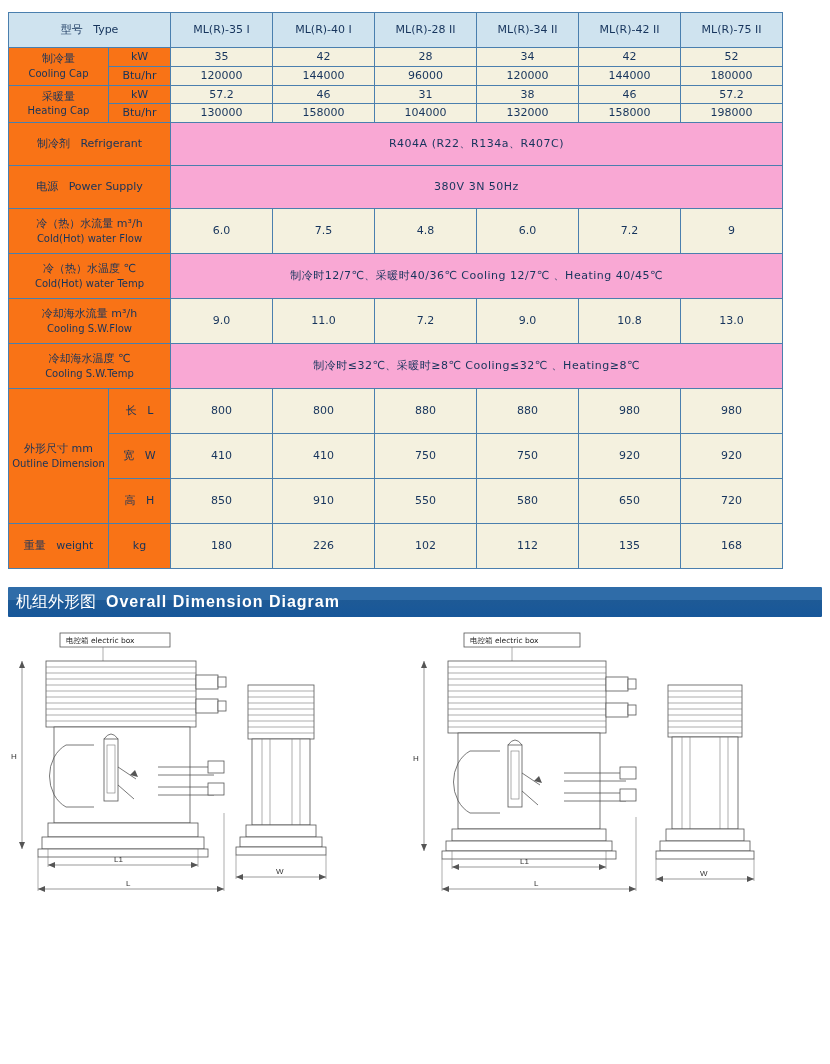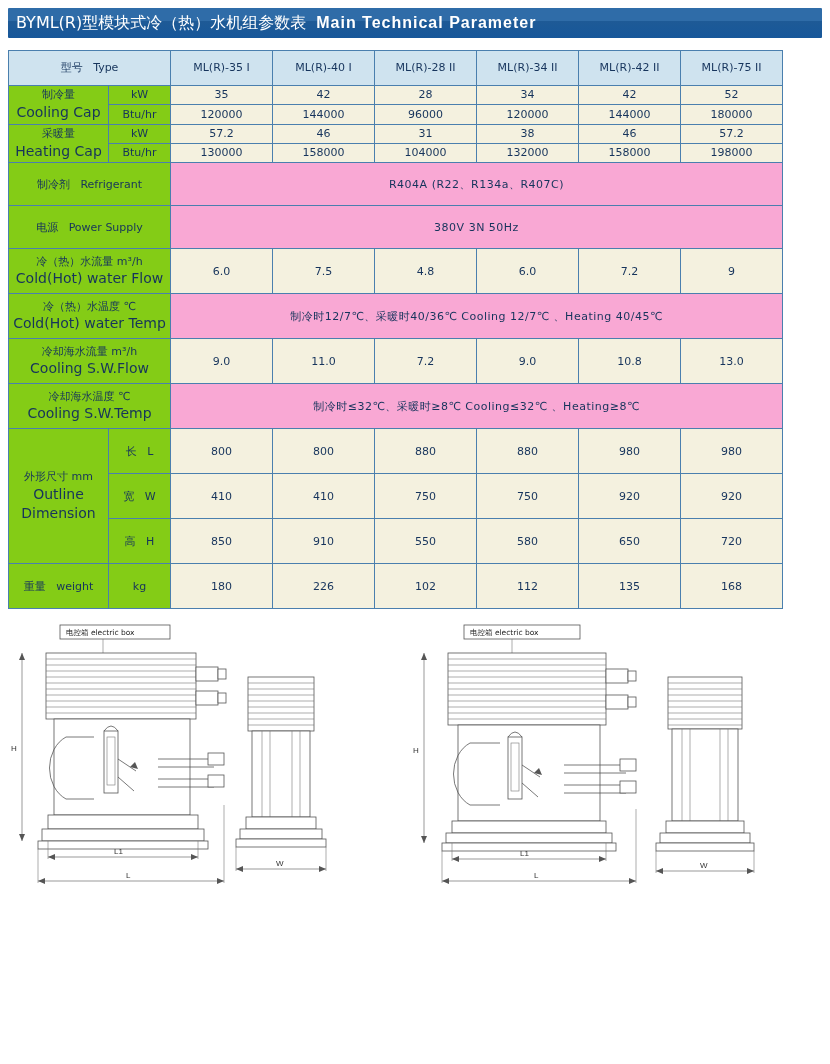--- a/index.html
+++ b/index.html
@@ -48,33 +48,33 @@
     padding:2px 1px;
     line-height:1.25;
     font-family:"DejaVu Sans","Liberation Sans",sans-serif;
   }
   td.hdr{
     background:#cfe3ef;
     height:30px;
     font-size:11.5px;
   }
   td.lbl{
-    background:#84cc16;
+    background:#f97316;
     font-size:11px;
   }
   td.val{
     background:#f4f1df;
   }
   td.valwide{
     background:#f9a8d4;
     letter-spacing:0.5px;
   }
   .two-line{display:block;line-height:1.35;}
   .cn-s{font-size:11px;}
-  .en-s{font-size:14px;}
+  .en-s{font-size:10px;}
 
   
   col.c0{width:100px;}
   col.c1{width:62px;}
   col.c2{width:102px;}
   col.c3{width:102px;}
   col.c4{width:102px;}
   col.c5{width:102px;}
   col.c6{width:102px;}
   col.c7{width:102px;}
@@ -91,26 +91,20 @@
   .fillw{fill:#ffffff;stroke:#555;stroke-width:0.8;}
   .dim{stroke:#555;stroke-width:0.6;fill:none;}
   .dlabel{font-size:8px;fill:#333;font-family:"Liberation Sans",sans-serif;}
   .boxlabel{font-size:7.5px;fill:#222;font-family:"DejaVu Sans","Liberation Sans",sans-serif;}
 </style>
 </head>
 <body>
 
 <div class="page">
 
-  <div class="band-wrap">
-    <div class="band">
-      <span class="cn">BYML(R)型模块式冷（热）水机组参数表</span>
-      <span class="en">Main  Technical  Parameter</span>
-    </div>
-  </div>
 
   <table class="spec">
     <colgroup>
       <col class="c0">
         <col class="c1">
         <col class="c2">
         <col class="c3">
         <col class="c4">
         <col class="c5">
         <col class="c6">
@@ -308,20 +302,26 @@
         <td class="val">226</td>
         <td class="val">102</td>
         <td class="val">112</td>
         <td class="val">135</td>
         <td class="val">168</td>
       </tr>
 
     </tbody>
   </table>
 
+  <div class="band-wrap" style="padding-top:18px">
+    <div class="band">
+      <span class="cn">机组外形图</span>
+      <span class="en">Overall  Dimension  Diagram</span>
+    </div>
+  </div>
 
   <div class="diagram-wrap">
     <svg class="diag" width="814" height="278" viewBox="0 0 814 278" xmlns="http://www.w3.org/2000/svg">
 
       <g>
 
         <rect x="52" y="6" width="110" height="14" class="fillw"></rect>
         <text x="58" y="16" class="boxlabel">电控箱 electric box</text>
         <line x1="95" y1="20" x2="95" y2="34" class="ln2"></line>
 

